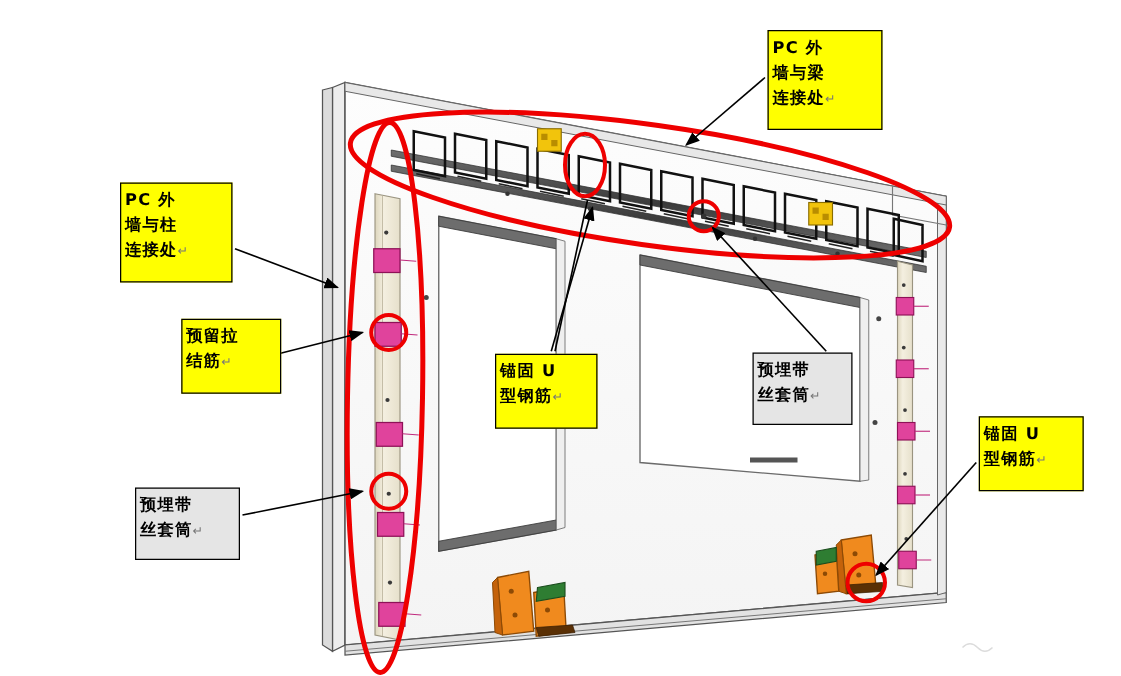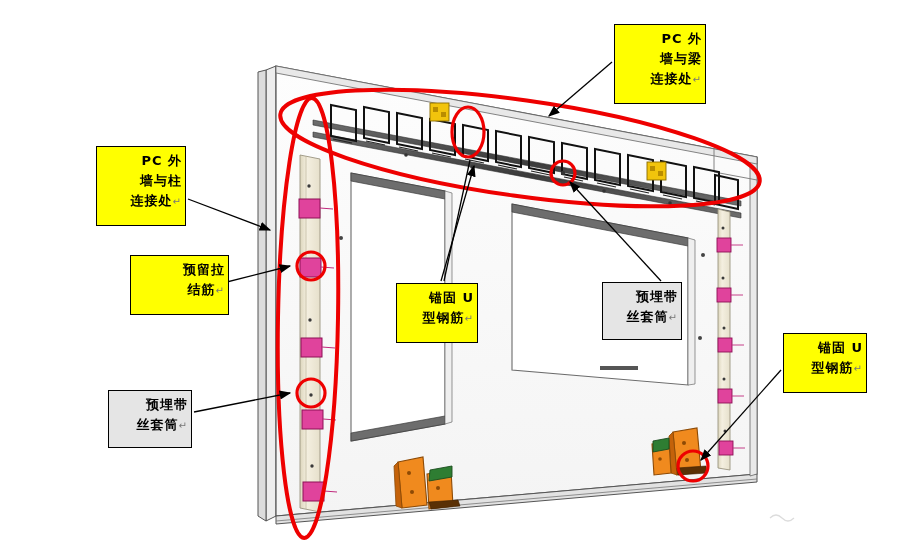--- a/index.html
+++ b/index.html
@@ -18,21 +18,21 @@
     position:absolute;
     left:0; top:0;
     width:897px;
     height:541px;
   }
   
   .callout{
     position:absolute;
     box-sizing:border-box;
     border:1px solid #000000;
-    text-align:right;
+    text-align:left;
     font-size:13px;
     line-height:20px;
     letter-spacing:1px;
     color:#000000;
     font-family:"DejaVu Sans","Liberation Sans",sans-serif;
     font-weight:600;
     padding:4px 3px 3px 3px;
     white-space:nowrap;
   }
   .callout.yellow{ background:#ffff00; }
@@ -288,21 +288,21 @@
     <span class="ln">墙与梁</span>
     <span class="ln"><span>连接处</span><span class="cr">↵</span></span>
   </div>
 
   <div class="callout yellow" style="left:96px; top:146px; width:90px; height:80px;">
     <span class="ln">PC  外</span>
     <span class="ln">墙与柱</span>
     <span class="ln"><span>连接处</span><span class="cr">↵</span></span>
   </div>
 
-  <div class="callout yellow" style="left:130px; top:255px; width:99px; height:60px;">
+  <div class="callout yellow" style="left:145px; top:255px; width:80px; height:60px;">
     <span class="ln">预留拉</span>
     <span class="ln"><span>结筋</span><span class="cr">↵</span></span>
   </div>
 
   <div class="callout green" style="left:108px; top:390px; width:84px; height:58px;">
     <span class="ln">预埋带</span>
     <span class="ln"><span>丝套筒</span><span class="cr">↵</span></span>
   </div>
 
   <div class="callout yellow" style="left:396px; top:283px; width:82px; height:60px;">

